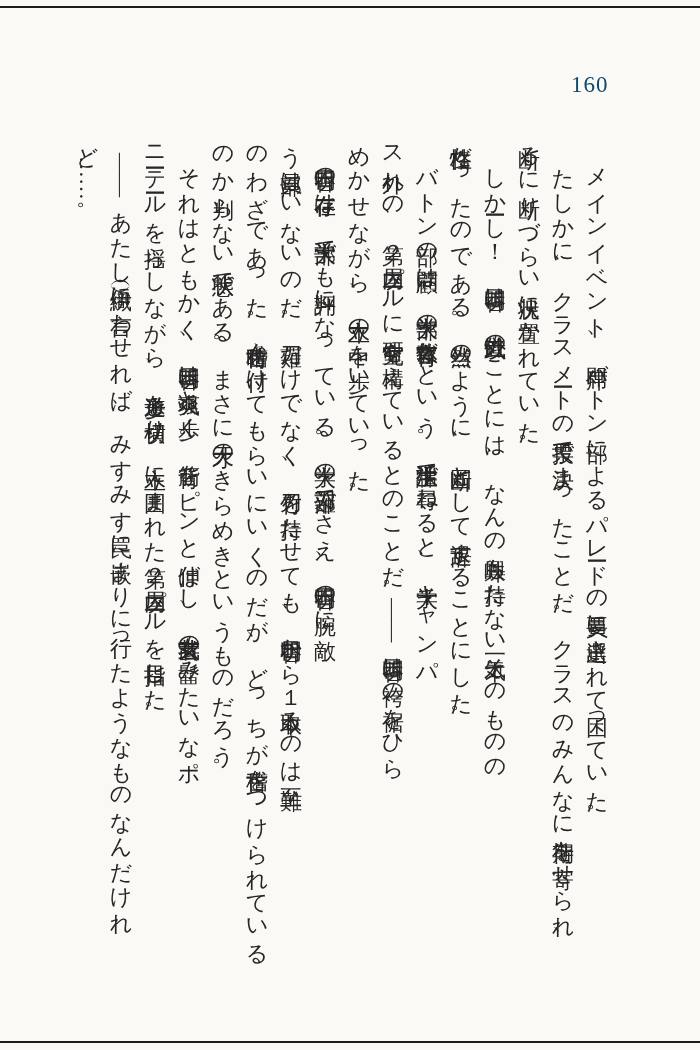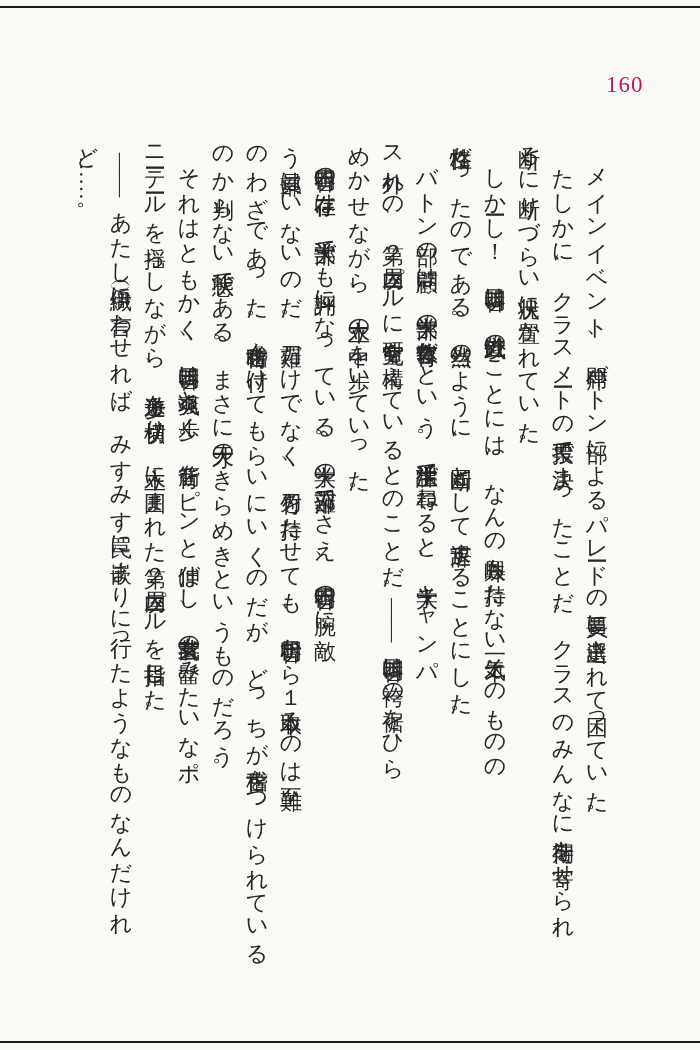--- a/index.html
+++ b/index.html
@@ -23,22 +23,21 @@
     background: #1c1c1c;
   }
   .rule.top { top: 6px; }
   .rule.bottom { top: 1041px; }
   .page-number {
     position: absolute;
     top: 72px;
     left: 571px;
     font-size: 23px;
     letter-spacing: 1px;
-    color: #be185d;
-    margin-left: 35px;
+    color: #0c4a6e;
   }
   .text-block {
     position: absolute;
     top: 131px;
     right: 86px;
     height: 915px;
     writing-mode: vertical-rl;
     text-orientation: mixed;
     font-size: 22px;
     color: #262626;

